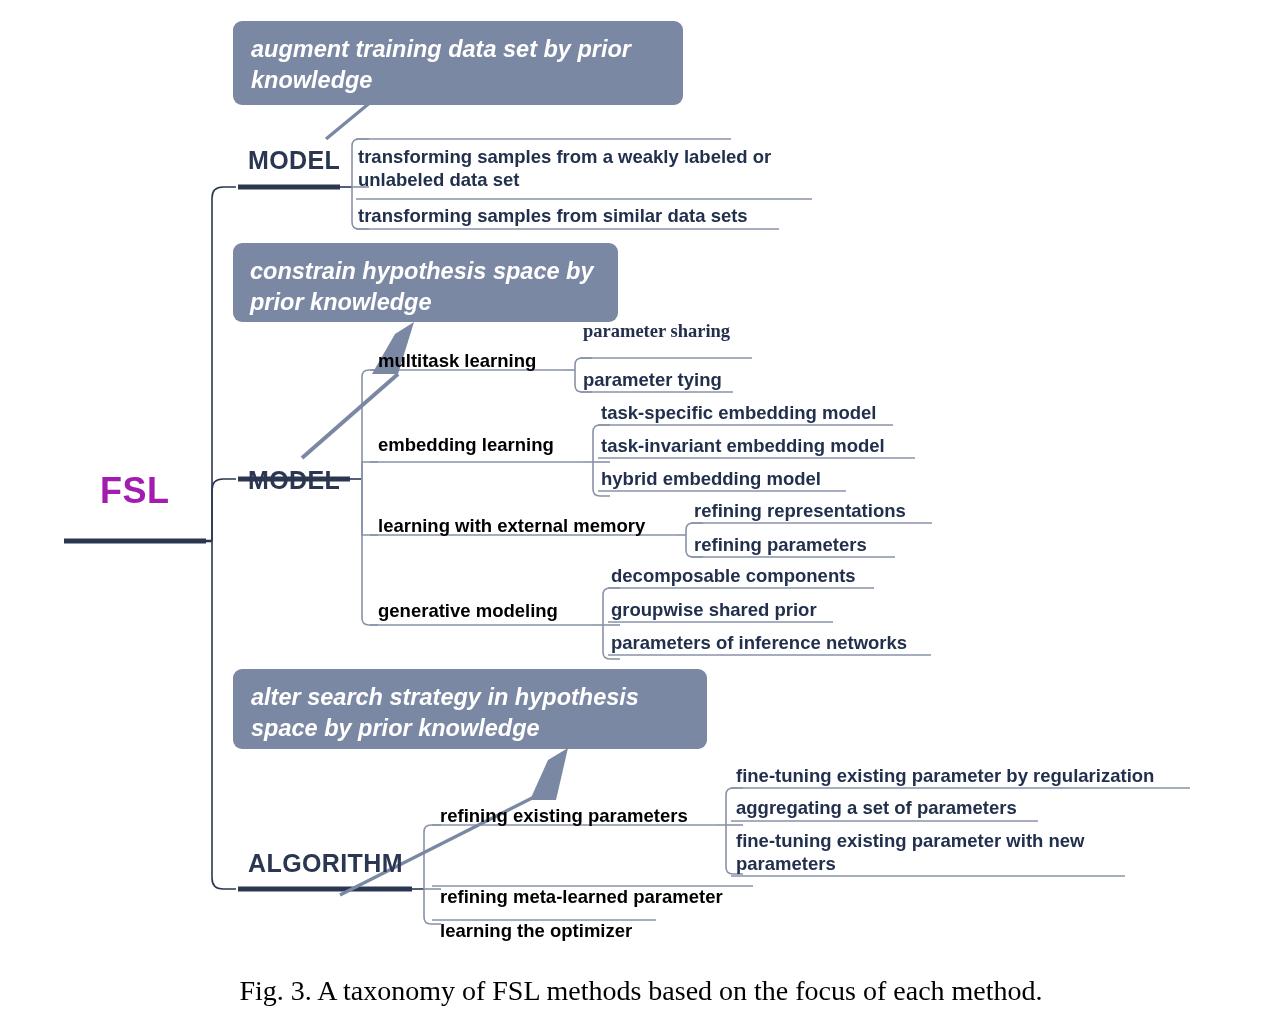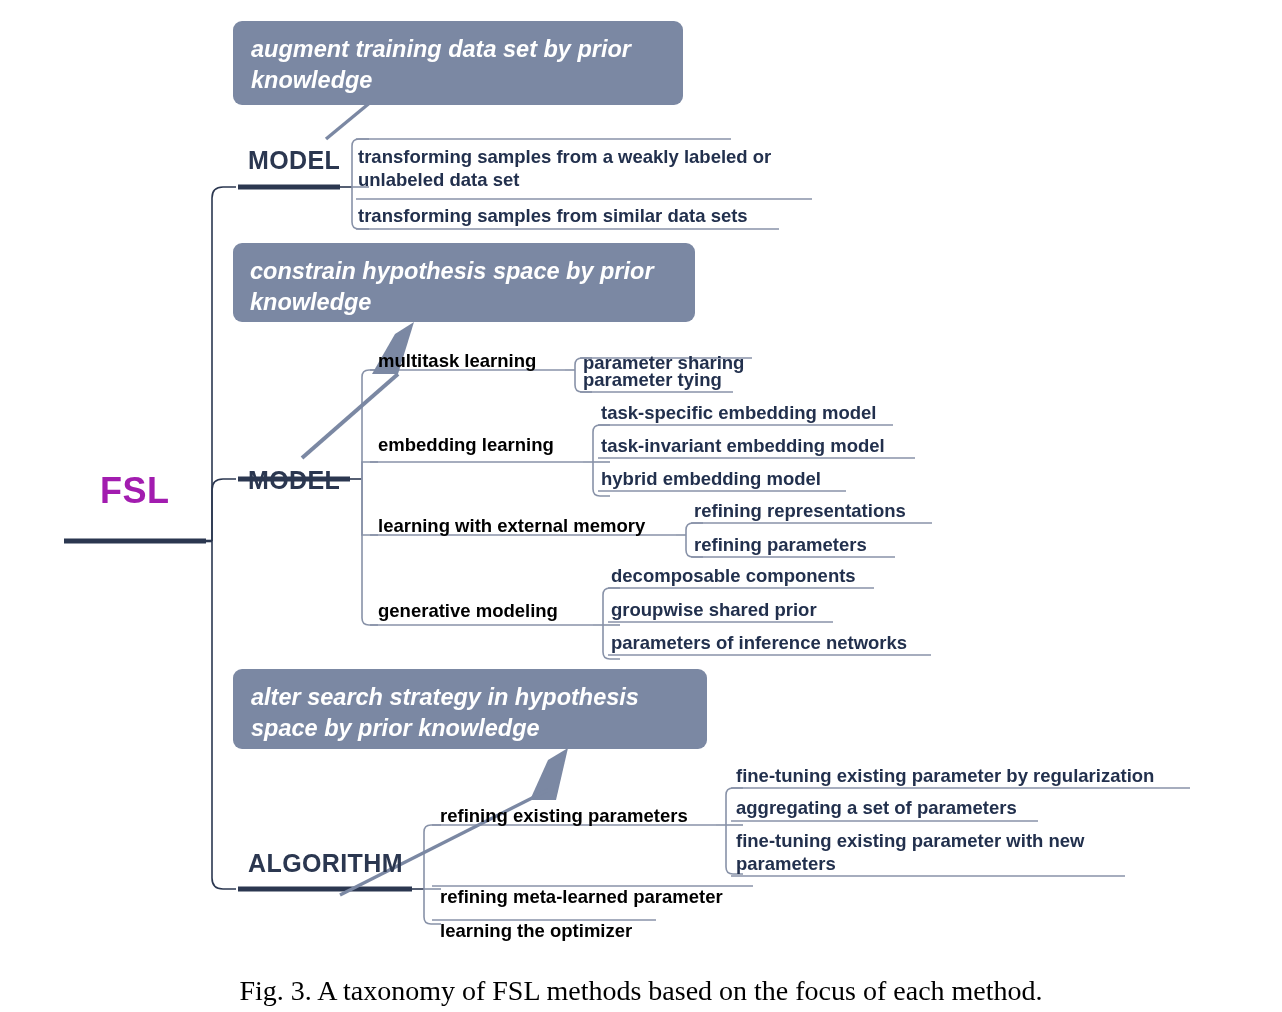--- a/index.html
+++ b/index.html
@@ -115,37 +115,37 @@
     <path d="M414,322 L395,334 L372,374 L398,374 Z" fill="#7b88a3"></path>
     <path d="M398,374 L302,458" stroke="#7b88a3" stroke-width="4" fill="none"></path>
     <path d="M568,748 L548,760 L530,800 L556,800 Z" fill="#7b88a3"></path>
     <path d="M548,790 L340,895" stroke="#7b88a3" stroke-width="3.4" fill="none"></path>
   </svg>
 
   <div class="rootlabel" style="left:100px;top:470px;">FSL</div>
 
   <div class="callout" style="left:233px;top:21px;width:450px;height:84px;">augment training data set by prior knowledge</div>
 
-  <div class="callout" style="left:233px;top:243px;width:462px;height:79px;padding-left:17px;">constrain hypothesis space by prior knowledge</div>
+  <div class="callout" style="left:233px;top:243px;width:385px;height:79px;padding-left:17px;">constrain hypothesis space by prior knowledge</div>
 
   <div class="callout" style="left:233px;top:669px;width:474px;height:80px;">alter search strategy in hypothesis space by prior knowledge</div>
 
   <div class="mainlabel" style="left:248px;top:146px;">MODEL</div>
 
   <div class="lv3 wrap" style="left:358px;top:146px;width:470px;">transforming samples from a weakly labeled or unlabeled data set</div>
   <div class="lv3" style="left:358px;top:205px;white-space:nowrap;">transforming samples from similar data sets</div>
 
   <div class="mainlabel" style="left:248px;top:466px;">MODEL</div>
 
   <div class="lv2" style="left:378px;top:350px;">multitask learning</div>
   <div class="lv2" style="left:378px;top:434px;">embedding learning</div>
   <div class="lv2" style="left:378px;top:515px;">learning with external memory</div>
   <div class="lv2" style="left:378px;top:600px;">generative modeling</div>
 
-  <div class="lv3" style="left:583px;top:352px;white-space:nowrap;">parameter sharing</div>
+  <div class="lv3" style="left:583px;top:320px;white-space:nowrap;font-family:Liberation Serif, serif;">parameter sharing</div>
   <div class="lv3" style="left:583px;top:369px;white-space:nowrap;">parameter tying</div>
 
   <div class="lv3" style="left:601px;top:402px;white-space:nowrap;">task-specific embedding model</div>
   <div class="lv3" style="left:601px;top:435px;white-space:nowrap;">task-invariant embedding model</div>
   <div class="lv3" style="left:601px;top:468px;white-space:nowrap;">hybrid embedding model</div>
 
   <div class="lv3" style="left:694px;top:500px;white-space:nowrap;">refining representations</div>
   <div class="lv3" style="left:694px;top:534px;white-space:nowrap;">refining parameters</div>
 
   <div class="lv3" style="left:611px;top:565px;white-space:nowrap;text-align:center;">decomposable components</div>

